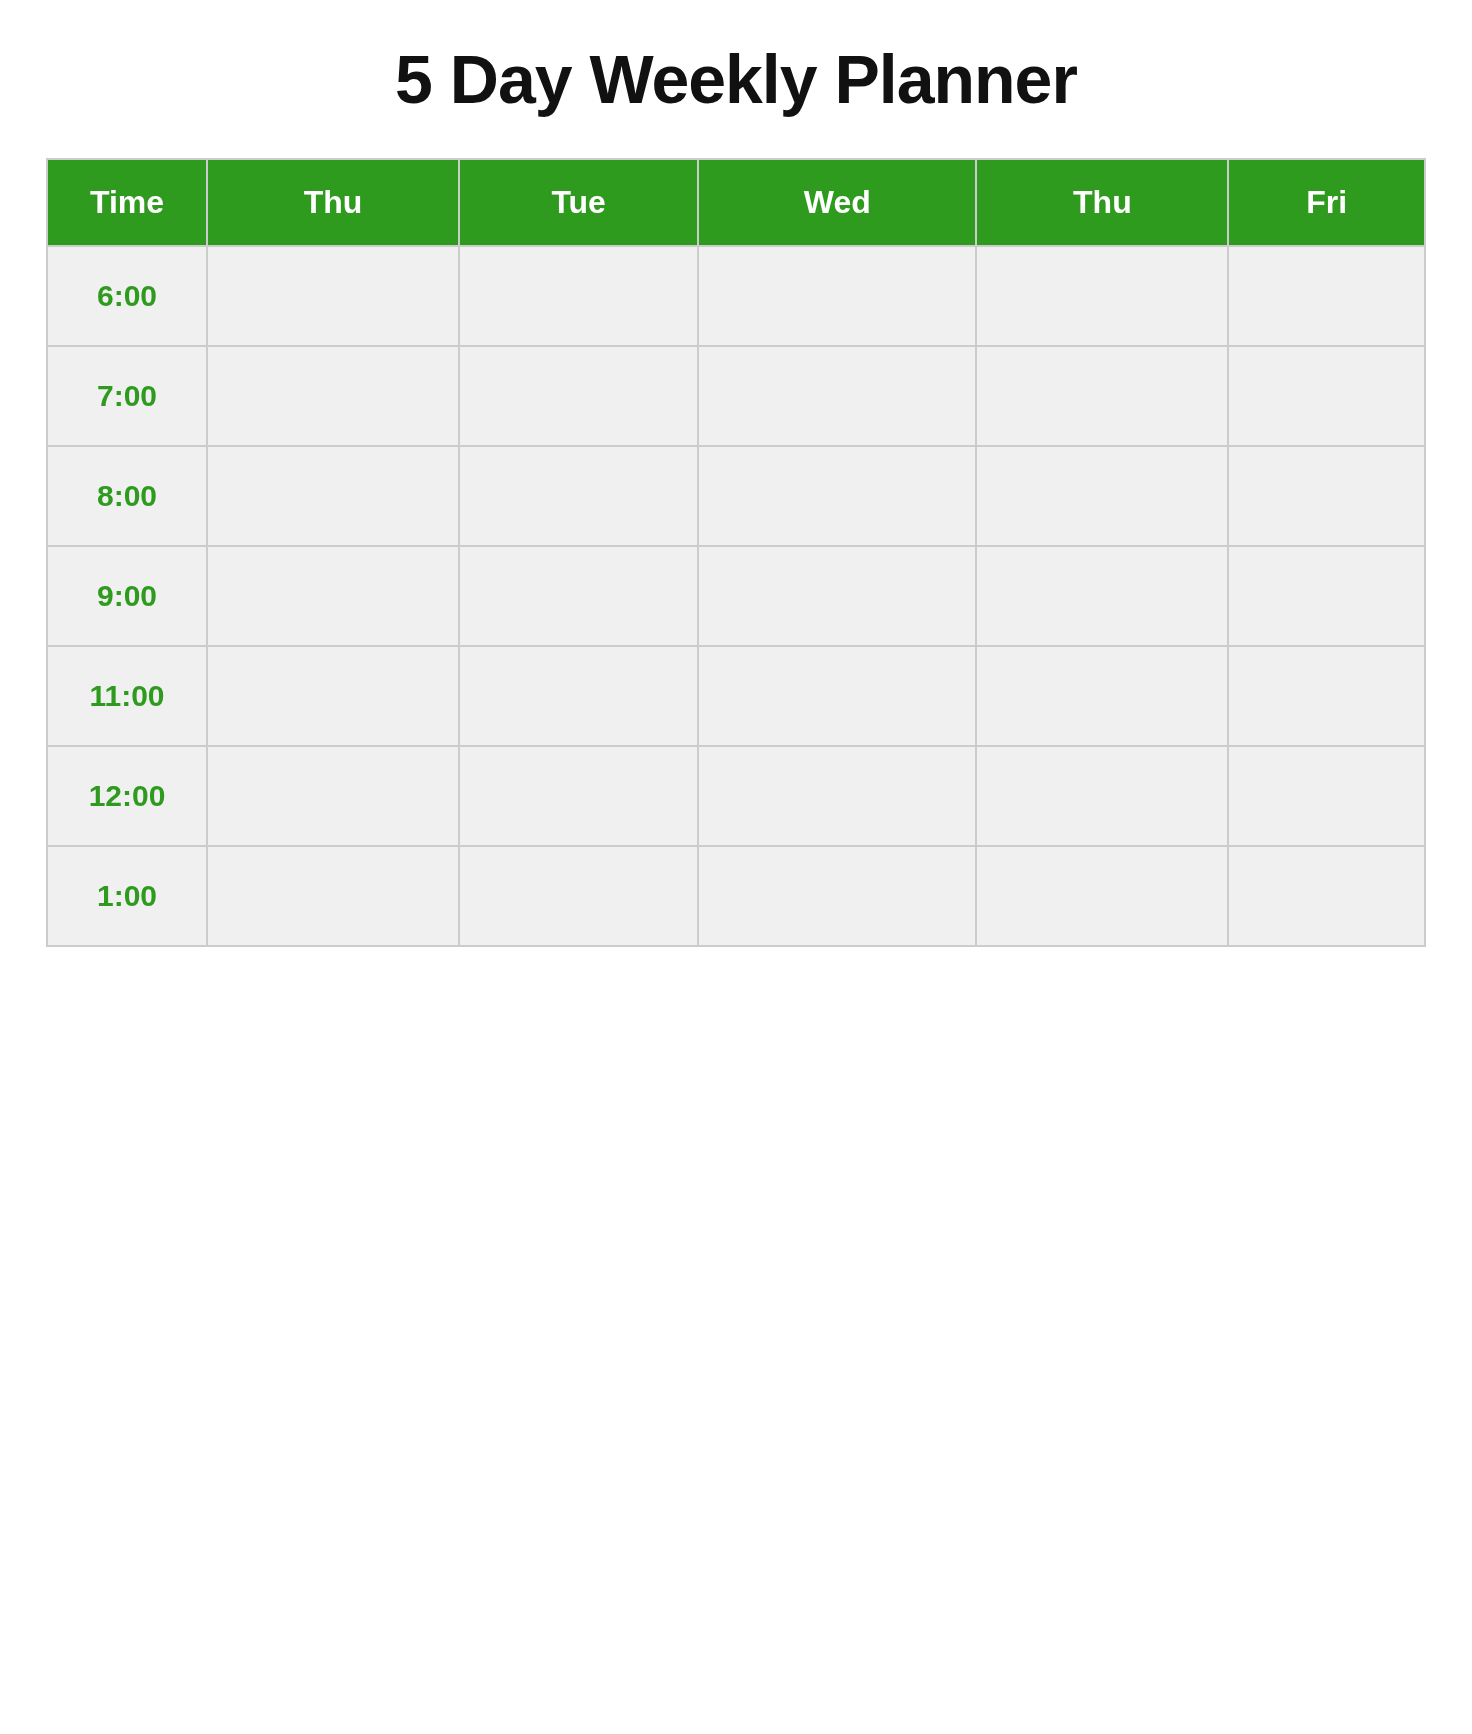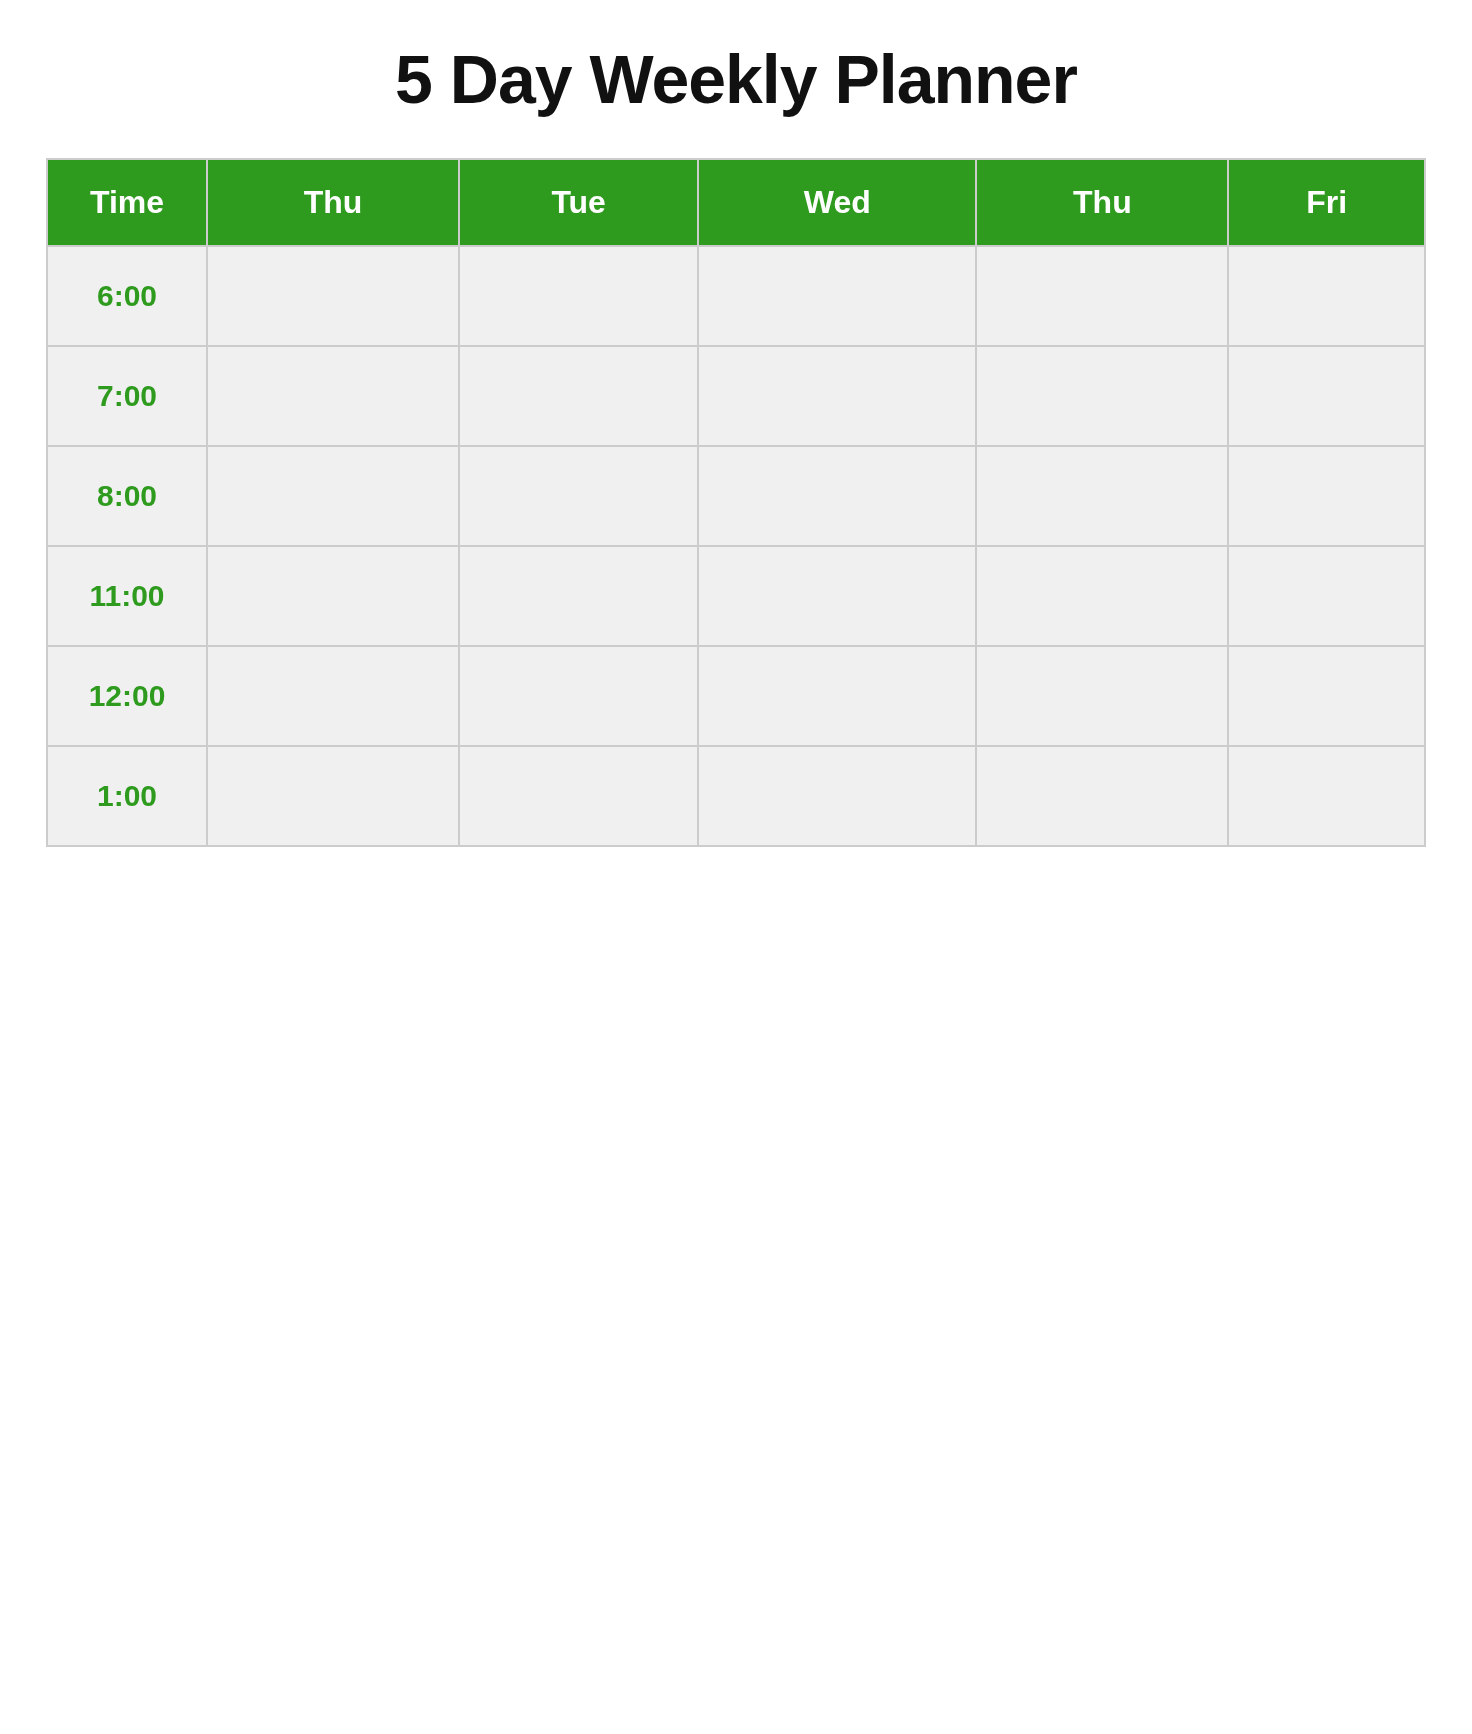--- a/index.html
+++ b/index.html
@@ -107,20 +107,28 @@
       </tr>
       <tr>
         <td class="time-cell col-time">8:00</td>
         <td class="day-cell col-day"></td>
         <td class="day-cell col-day"></td>
         <td class="day-cell col-day"></td>
         <td class="day-cell col-day"></td>
         <td class="day-cell col-day"></td>
       </tr>
       <tr>
+        <td class="time-cell col-time">9:00</td>
+        <td class="day-cell col-day"></td>
+        <td class="day-cell col-day"></td>
+        <td class="day-cell col-day"></td>
+        <td class="day-cell col-day"></td>
+        <td class="day-cell col-day"></td>
+      </tr>
+      <tr>
         <td class="time-cell col-time">11:00</td>
         <td class="day-cell col-day"></td>
         <td class="day-cell col-day"></td>
         <td class="day-cell col-day"></td>
         <td class="day-cell col-day"></td>
         <td class="day-cell col-day"></td>
       </tr>
       <tr>
         <td class="time-cell col-time">12:00</td>
         <td class="day-cell col-day"></td>

